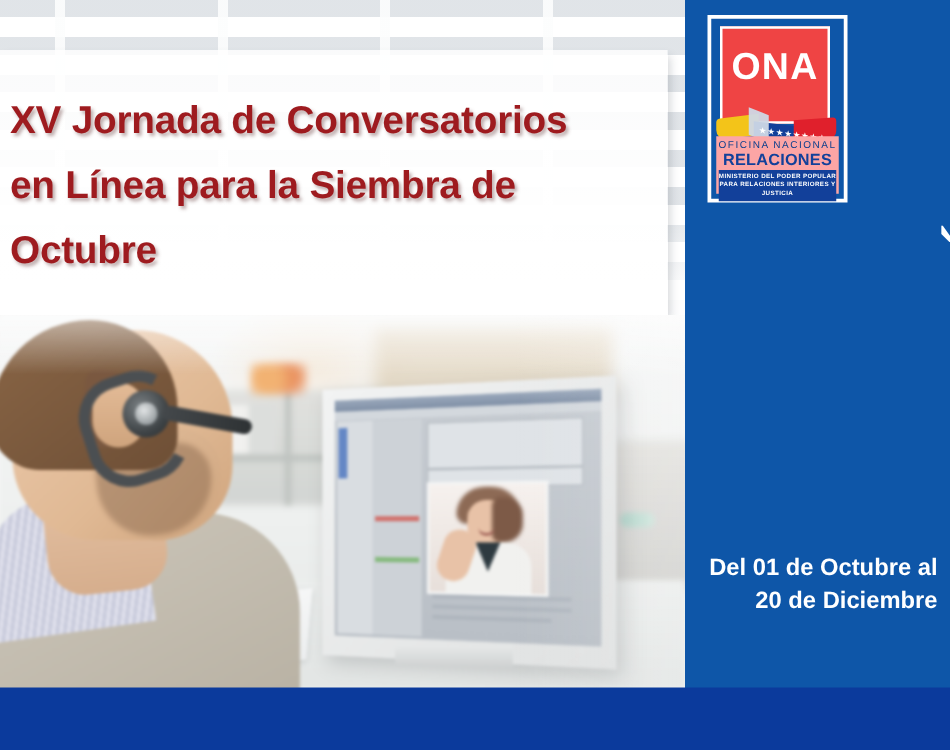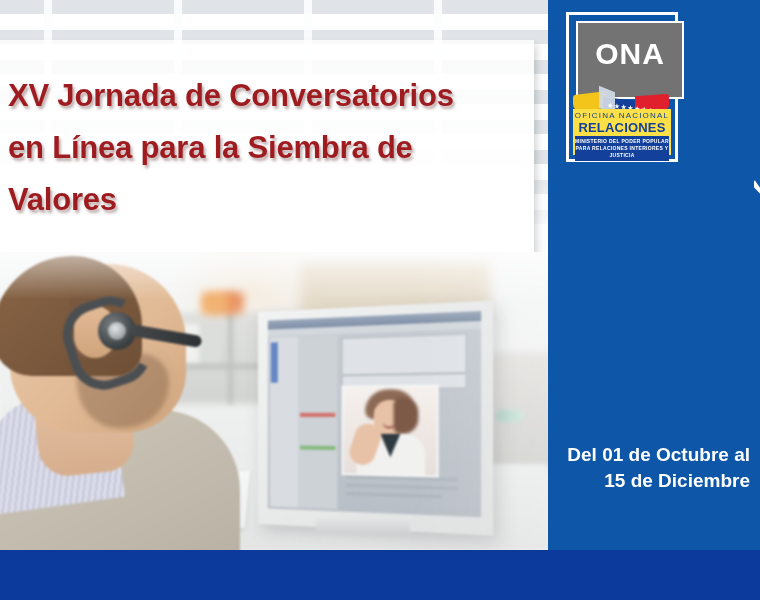--- a/index.html
+++ b/index.html
@@ -337,23 +337,23 @@
   
   #ona-logo {
     position: absolute;
     left: 18px; top: 12px;
     width: 112px; height: 150px;
     border: 3px solid #ffffff;
     background: #0e56a8;
     box-sizing: border-box;
   }
   #ona-blue-box{
-    position:absolute; left:7px; top:6px; width:108px; height:78px;
+    position:absolute; left:7px; top:6px; width:88px; height:78px;
     border:2px solid #ffffff; box-sizing:border-box;
-    background:#737373;
+    background:#ef4444;
   }
   #ona-word{
     position:absolute; left:0; right:0; top:16px;
     text-align:center; color:#ffffff;
     font-family:"Liberation Sans", sans-serif;
     font-weight:bold; font-size:30px; letter-spacing:1px; line-height:30px;
   }
   .flag-ribbon{ position:absolute; left:4px; top:72px; width:98px; height:30px; }
   .fr-yellow{
     position:absolute; left:0; top:6px; width:34px; height:17px;
@@ -372,21 +372,21 @@
     position:absolute; left:34px; top:17px; width:42px;
     color:#ffffff; font-size:7px; letter-spacing:0.5px; line-height:7px;
     transform: skewY(7deg); text-align:center;
   }
   .fr-fold{
     position:absolute; left:26px; top:2px; width:16px; height:22px;
     background:#cfd8e6; transform: skewY(22deg); opacity:.95;
   }
   #ona-white-area{
     position:absolute; left:4px; bottom:4px; width:98px; height:46px;
-    background:#fde047;
+    background:#fca5a5;
   }
   #ona-line1{
     position:absolute; left:0; right:0; top:2px; text-align:center;
     color:#0e3f8c; font-family:"Liberation Sans", sans-serif;
     font-size:8px; letter-spacing:1.2px; line-height:10px;
   }
   #ona-line2{
     position:absolute; left:0; right:0; top:11px; text-align:center;
     color:#12409a; font-family:"Liberation Sans", sans-serif;
     font-weight:bold; font-size:13px; letter-spacing:0.2px; line-height:15px;
@@ -469,21 +469,21 @@
   <div id="left-area">
 
     <div id="ribbon-pattern"></div>
 
     <div id="title-panel">
       <div id="title-panel-inner"></div>
     </div>
 
     <div id="poster-title">XV Jornada de Conversatorios
 en Línea para la Siembra de
-Valores</div>
+Octubre</div>
 
     <div id="photo">
       <div id="photo-inner">
 
         <div class="ph-room"></div>
         <div class="ph-wallpanel"></div>
         <div class="ph-shelf"></div>
         <div class="ph-books"></div>
         <div class="ph-shelf-line1"></div>
         <div class="ph-shelf-line2"></div>
@@ -574,20 +574,20 @@
         <div id="ona-line1">OFICINA NACIONAL</div>
         <div id="ona-line2">RELACIONES</div>
         <div id="ona-sub">MINISTERIO DEL PODER POPULAR
 PARA RELACIONES INTERIORES Y JUSTICIA</div>
       </div>
     </div>
 
     <div id="invitacion">INVITACIÓN</div>
 
     <div id="dates">Del 01 de Octubre al
-15 de Diciembre</div>
+20 de Diciembre</div>
 
   </div>
 
   <div id="bottom-bar"></div>
   <div id="bottom-bar-right"></div>
 
 </div>
 
 </body></html>

